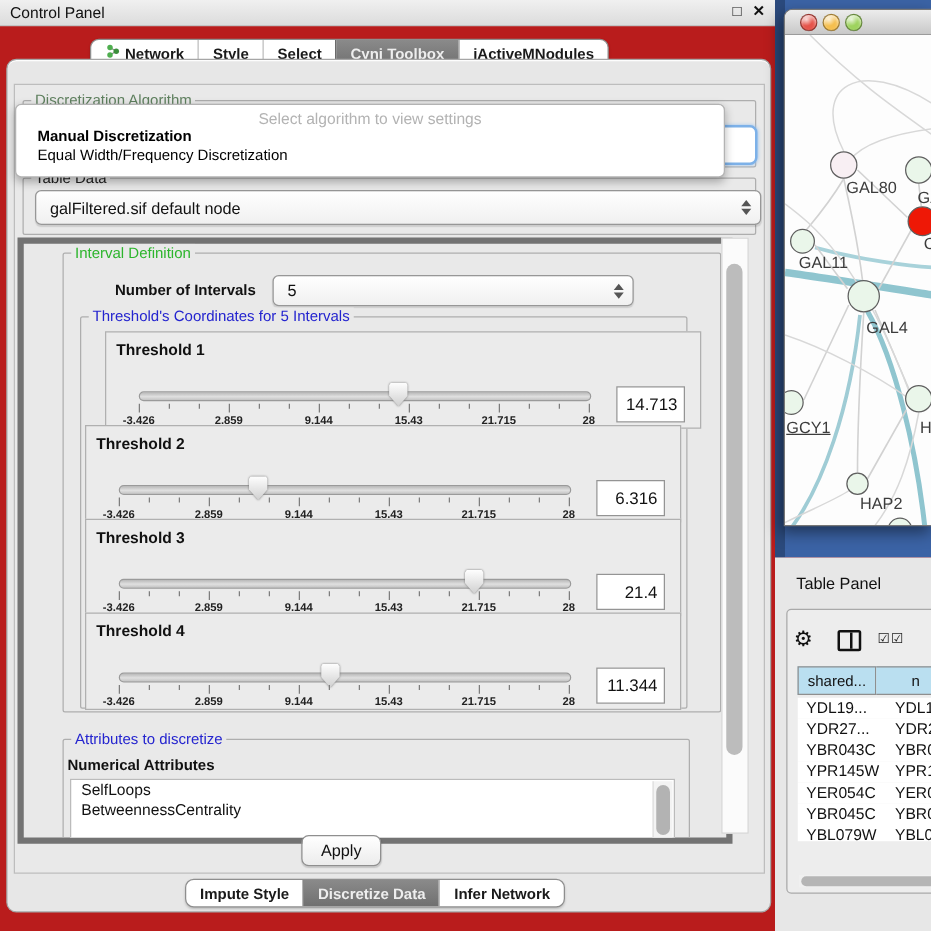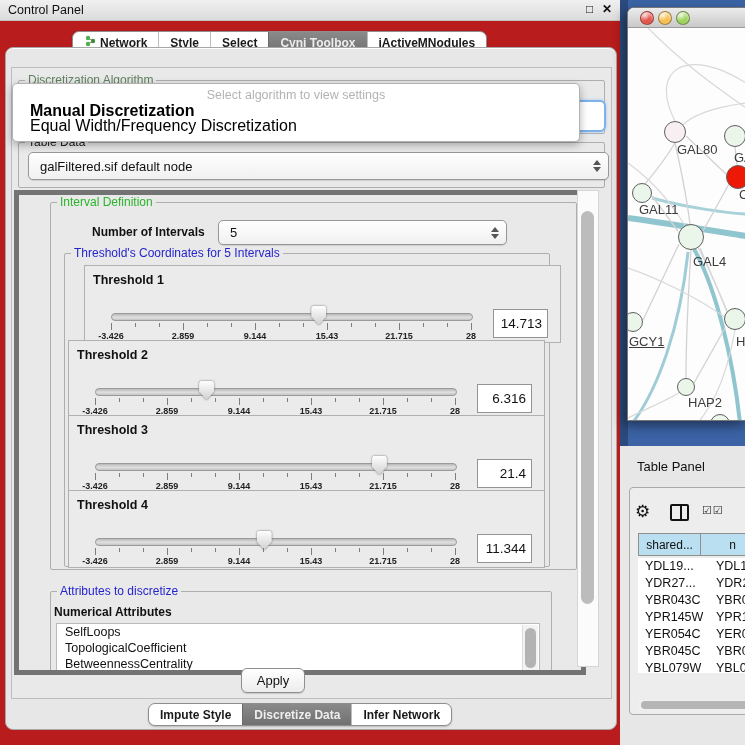--- a/index.html
+++ b/index.html
@@ -41,21 +41,21 @@
   .stepper{position:absolute;right:7px;top:50%;transform:translateY(-50%);display:flex;
            flex-direction:column;gap:2px;}
   .stepper i{width:0;height:0;border-left:4px solid transparent;border-right:4px solid transparent;}
   .stepper .up{border-bottom:5px solid #555;}
   .stepper .dn{border-top:5px solid #555;}
 
   
   .popup{left:12px;top:83px;width:566px;height:57px;background:#fff;border:1px solid #b3b3b3;
          border-radius:5px;box-shadow:0 3px 8px rgba(0,0,0,.30);z-index:50;}
   .popup-ph{position:absolute;left:0;right:0;top:4px;text-align:center;color:#b3b3b3;font-size:12.5px;}
-  .popup-opt{position:absolute;left:5px;font-size:16px;color:#000;white-space:nowrap;padding-left:12px;}
+  .popup-opt{position:absolute;left:5px;font-size:12px;color:#000;white-space:nowrap;padding-left:12px;}
   .popup-opt.sel{font-weight:bold;}
   .focus-combo{left:540px;top:100px;width:62px;height:28px;background:#fff;border:2px solid #7db1e8;
                border-radius:6px;box-shadow:0 0 3px #9cc4ef;z-index:10;}
 
   
   .viewport{left:14px;top:190px;width:562px;height:475px;border:5px solid #737373;background:#e9e9e9;
             overflow:hidden;}
   .vscroll{left:577px;top:190px;width:20px;height:475px;background:#fbfbfb;border:1px solid #d5d5d5;}
   .vthumb{left:3px;top:20px;width:13px;height:393px;background:#bcbcbc;border-radius:7px;position:absolute;}
 
@@ -343,21 +343,20 @@
           </div>
       </div>
     </div>
 
     <div class="group" style="position:absolute;left:31px;top:396px;width:500px;height:84px;">
       <span class="group-label g-blue">Attributes to discretize</span>
       <span style="position:absolute;left:3px;top:13px;font-size:12px;font-weight:bold;">Numerical Attributes</span>
       <div class="attr-list" style="left:5px;top:31px;width:482px;height:48px;">
         <div id="attr-items">
             <div class="attr-item">SelfLoops</div>
-            <div class="attr-item">TopologicalCoefficient</div>
             <div class="attr-item">BetweennessCentrality</div>
           </div>
         <div class="attr-scroll">
           <div class="attr-thumb"></div>
         </div>
       </div>
     </div>
   </div>
 
   <div class="abs vscroll">

